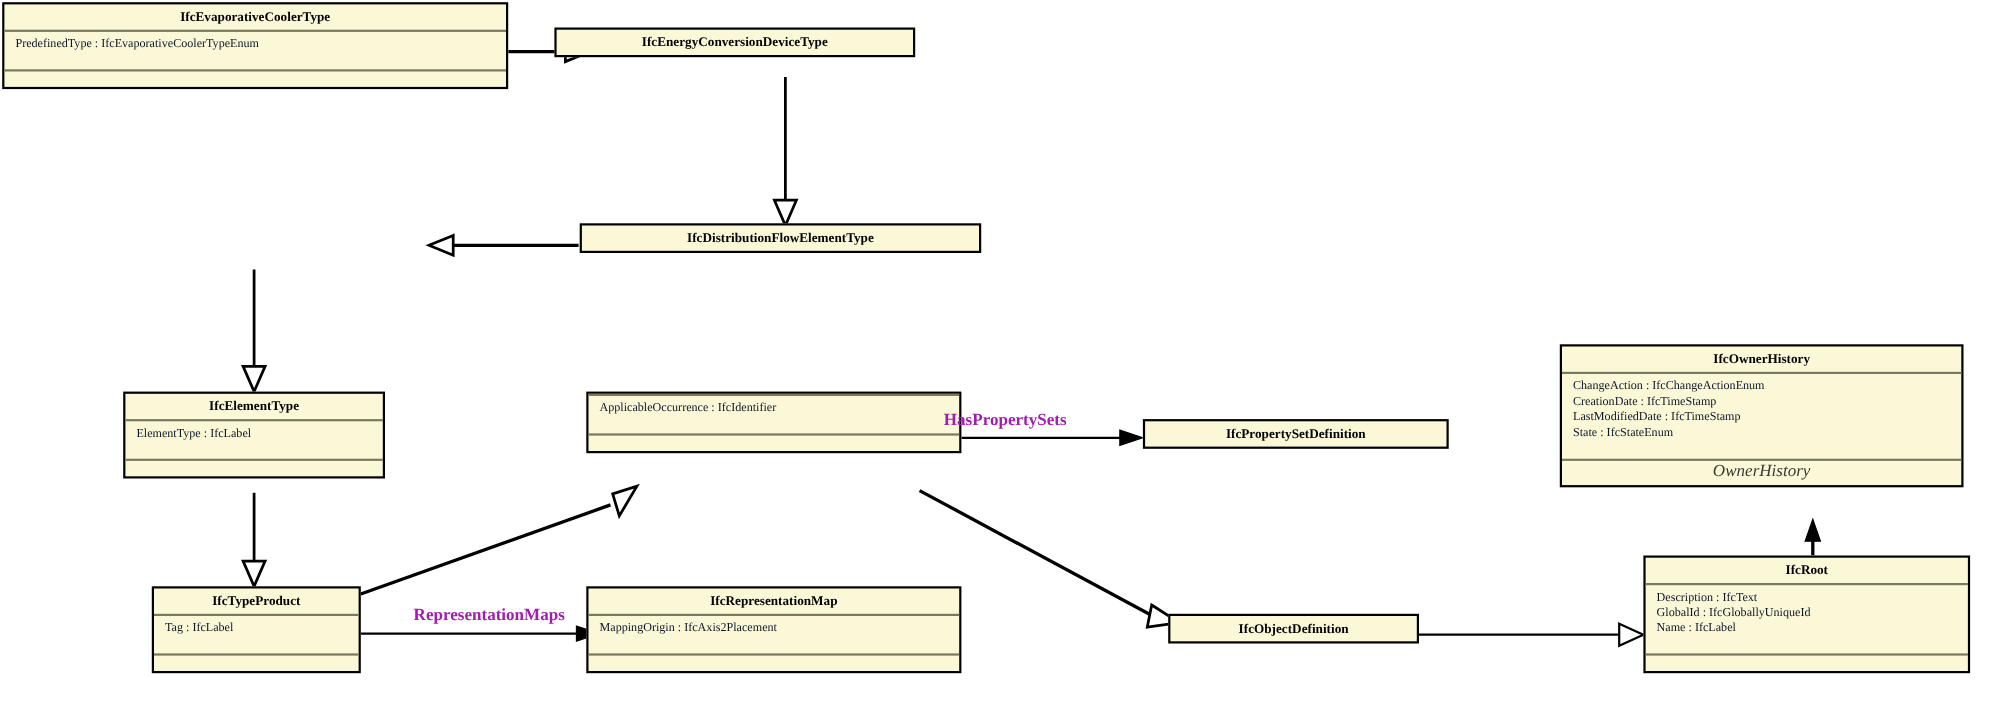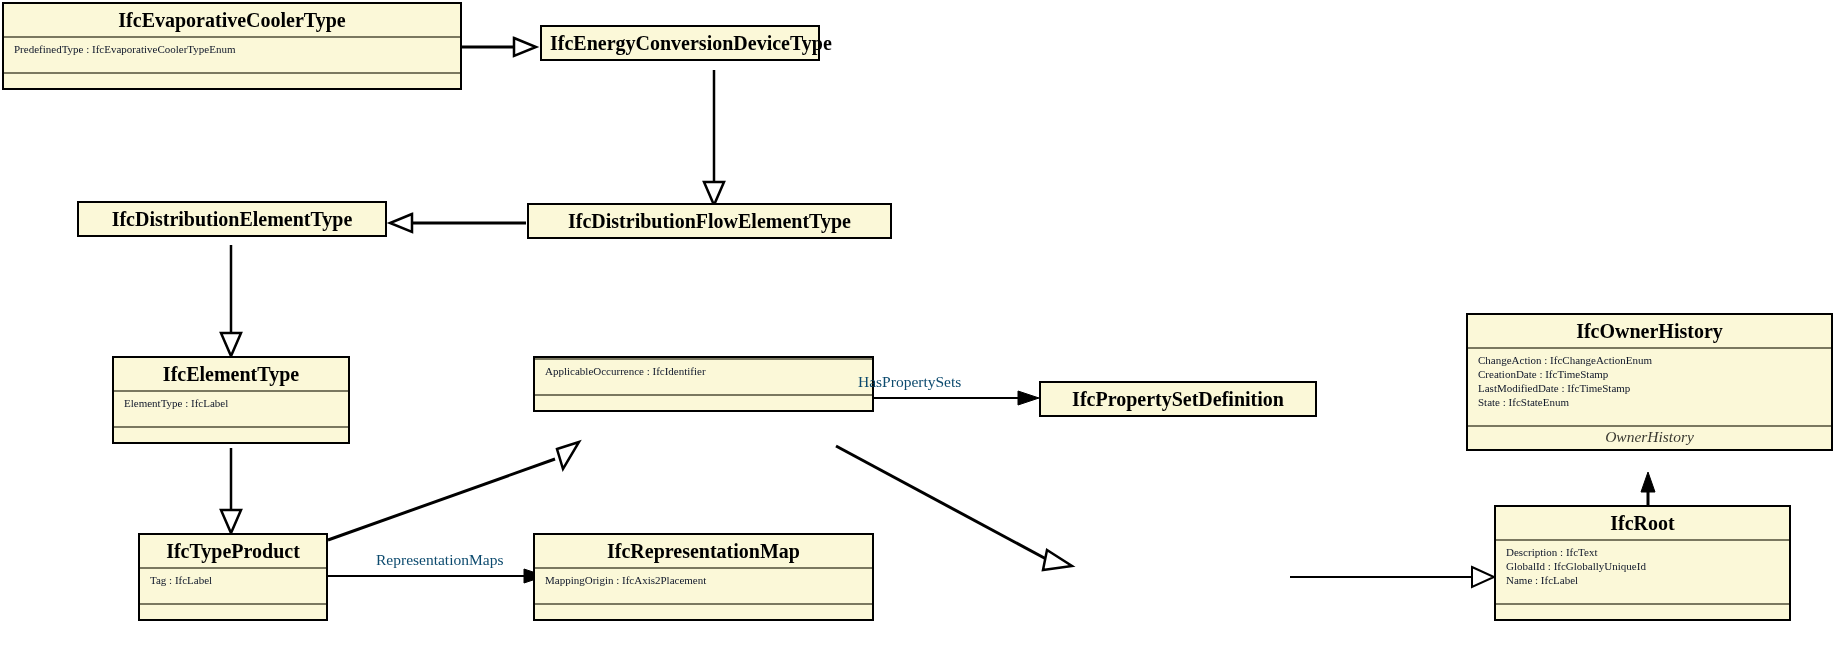--- a/index.html
+++ b/index.html
@@ -18,21 +18,21 @@
   .uml-class {
     position: absolute;
     box-sizing: border-box;
     background: #fbf8d8;
     border: 2px solid #000000;
     display: flex;
     flex-direction: column;
   }
   .uml-title {
     font-weight: bold;
-    font-size: 20px;
+    font-size: 12px;
     text-align: center;
     color: #000;
     padding: 5px 8px 5px 8px;
     line-height: 1.1;
     white-space: nowrap;
   }
   .uml-sep {
     height: 2px;
     background: #7a7860;
     width: 100%;
@@ -53,22 +53,22 @@
     font-size: 15.5px;
     color: #3a3a32;
     text-align: center;
     padding: 1px 6px 3px 6px;
     min-height: 0;
     white-space: nowrap;
   }
   .edge-label {
     position: absolute;
     font-size: 15.5px;
-    font-weight: normal;
-    color: #0c4a6e;
+    font-weight: bold;
+    color: #a21caf;
     white-space: nowrap;
     line-height: 1;
   }
   svg.edges {
     position: absolute;
     left: 0;
     top: 0;
     width: 1833px;
     height: 649px;
     pointer-events: none;
@@ -142,27 +142,24 @@
   </svg>
 
   <div class="uml-class" style="left:2px; top:2px; width:460px;">
     <div class="uml-title">IfcEvaporativeCoolerType</div>
     <div class="uml-sep"></div>
     <div class="uml-attrs">PredefinedType : IfcEvaporativeCoolerTypeEnum</div>
     <div class="uml-sep"></div>
     <div class="uml-ops"></div>
   </div>
 
-  <div class="uml-class" style="left:540px; top:25px; width:280px;justify-content:flex-end;">
+  <div class="uml-class" style="left:504px; top:25px; width:328px;justify-content:flex-end;">
     <div class="uml-title">IfcEnergyConversionDeviceType</div>
   </div>
 
-  <div class="uml-class" style="left:77px; top:201px; width:310px;">
-    <div class="uml-title">IfcDistributionElementType</div>
-  </div>
 
   <div class="uml-class" style="left:527px; top:203px; width:365px;">
     <div class="uml-title">IfcDistributionFlowElementType</div>
   </div>
 
   <div class="uml-class" style="left:112px; top:356px; width:238px;">
     <div class="uml-title">IfcElementType</div>
     <div class="uml-sep"></div>
     <div class="uml-attrs">ElementType : IfcLabel</div>
     <div class="uml-sep"></div>
@@ -173,21 +170,21 @@
     <div class="uml-sep"></div>
     <div class="uml-attrs">ApplicableOccurrence : IfcIdentifier</div>
     <div class="uml-sep"></div>
     <div class="uml-ops"></div>
   </div>
 
   <div class="uml-class" style="left:1039px; top:381px; width:278px;">
     <div class="uml-title">IfcPropertySetDefinition</div>
   </div>
 
-  <div class="uml-class" style="left:1466px; top:313px; width:367px;">
+  <div class="uml-class" style="left:1418px; top:313px; width:367px;">
     <div class="uml-title">IfcOwnerHistory</div>
     <div class="uml-sep"></div>
     <div class="uml-attrs">
       <div>ChangeAction : IfcChangeActionEnum</div>
       <div>CreationDate : IfcTimeStamp</div>
       <div>LastModifiedDate : IfcTimeStamp</div>
       <div>State : IfcStateEnum</div>
     </div>
     <div class="uml-sep"></div>
     <div class="uml-ops labeled">OwnerHistory</div>
@@ -202,20 +199,23 @@
   </div>
 
   <div class="uml-class" style="left:533px; top:533px; width:341px;">
     <div class="uml-title">IfcRepresentationMap</div>
     <div class="uml-sep"></div>
     <div class="uml-attrs">MappingOrigin : IfcAxis2Placement</div>
     <div class="uml-sep"></div>
     <div class="uml-ops"></div>
   </div>
 
+  <div class="uml-class" style="left:1062px; top:558px; width:228px;">
+    <div class="uml-title">IfcObjectDefinition</div>
+  </div>
 
   <div class="uml-class" style="left:1494px; top:505px; width:297px;">
     <div class="uml-title">IfcRoot</div>
     <div class="uml-sep"></div>
     <div class="uml-attrs">
       <div>Description : IfcText</div>
       <div>GlobalId : IfcGloballyUniqueId</div>
       <div>Name : IfcLabel</div>
     </div>
     <div class="uml-sep"></div>

